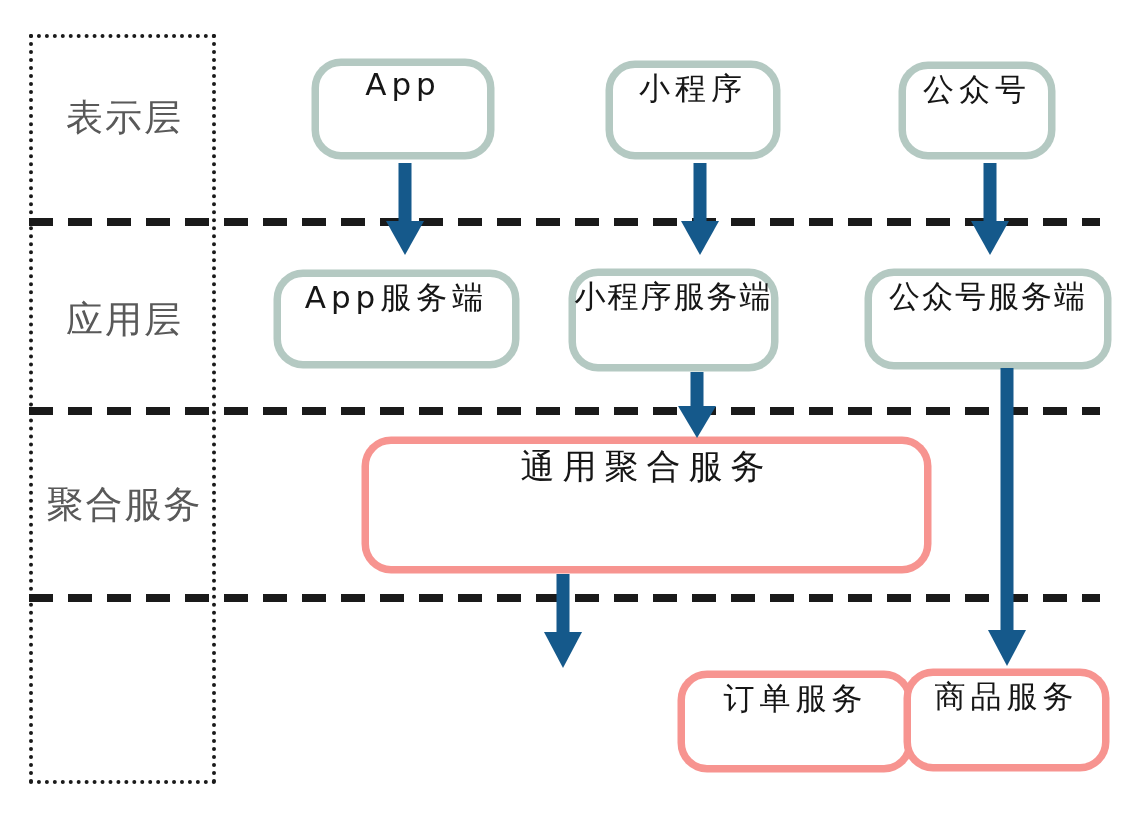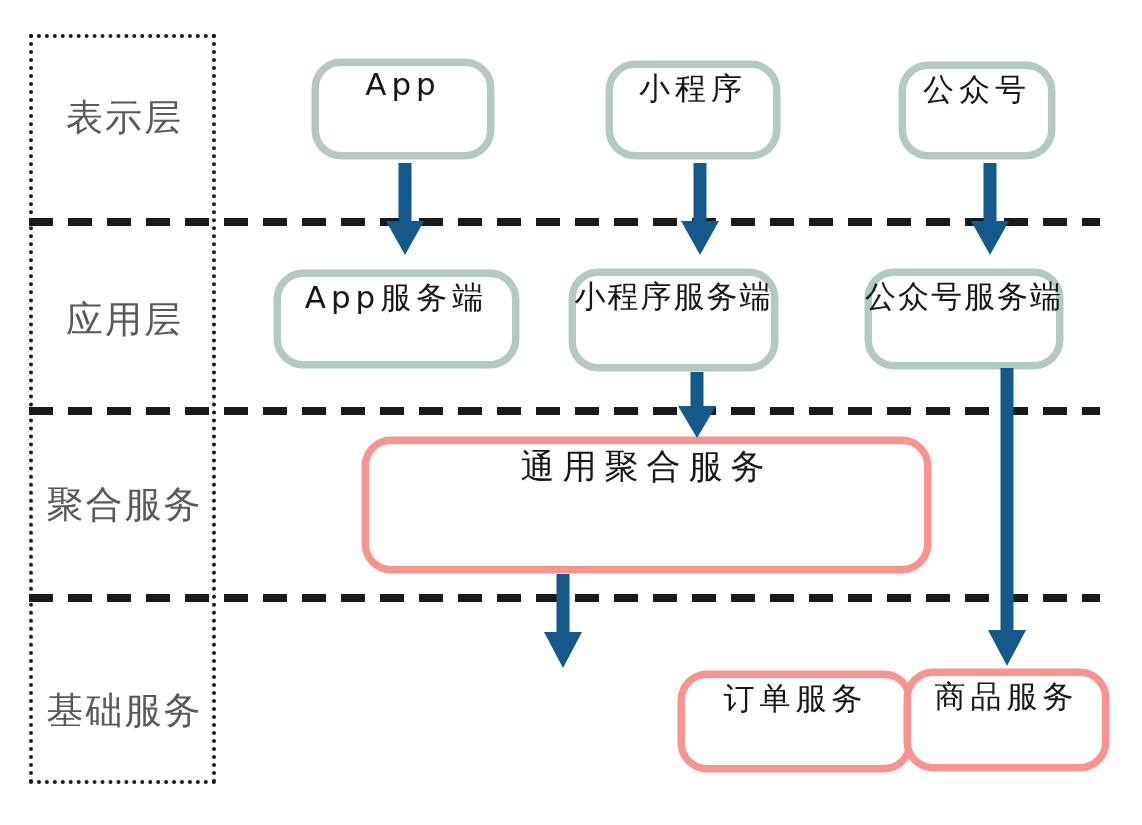--- a/index.html
+++ b/index.html
@@ -61,21 +61,20 @@
 </style>
 </head>
 <body>
 
 <div id="canvas">
 
   <div class="layer-rect"></div>
   <div class="layer-label" style="top:118px">表示层</div>
   <div class="layer-label" style="top:320px">应用层</div>
   <div class="layer-label" style="top:505px">聚合服务</div>
-  <div class="layer-label" style="top:711px">基础服务</div>
 
   <div class="divider" style="top:218px"></div>
   <div class="divider" style="top:407px"></div>
   <div class="divider" style="top:594px"></div>
 
   <div class="box client" style="left:313px;top:60px;width:180px;height:98px">
     <span class="lbl">App</span>
   </div>
   <div class="box client" style="left:607px;top:62px;width:172px;height:96px">
     <span class="lbl">小程序</span>
@@ -83,21 +82,21 @@
   <div class="box client" style="left:900px;top:63px;width:154px;height:95px">
     <span class="lbl">公众号</span>
   </div>
 
   <div class="box client" style="left:275px;top:271px;width:243px;height:96px">
     <span class="lbl">App服务端</span>
   </div>
   <div class="box client" style="left:570px;top:270px;width:207px;height:100px">
     <span class="lbl" style="letter-spacing:2px">小程序服务端</span>
   </div>
-  <div class="box client" style="left:866px;top:270px;width:196px;height:98px">
+  <div class="box client" style="left:866px;top:270px;width:244px;height:98px">
     <span class="lbl" style="letter-spacing:2px">公众号服务端</span>
   </div>
 
   <div class="box service big" style="left:363px;top:438px;width:567px;height:134px">
     <span class="lbl">通用聚合服务</span>
   </div>
 
   <div class="box service" style="left:679px;top:672px;width:233px;height:99px">
     <span class="lbl">订单服务</span>
   </div>

